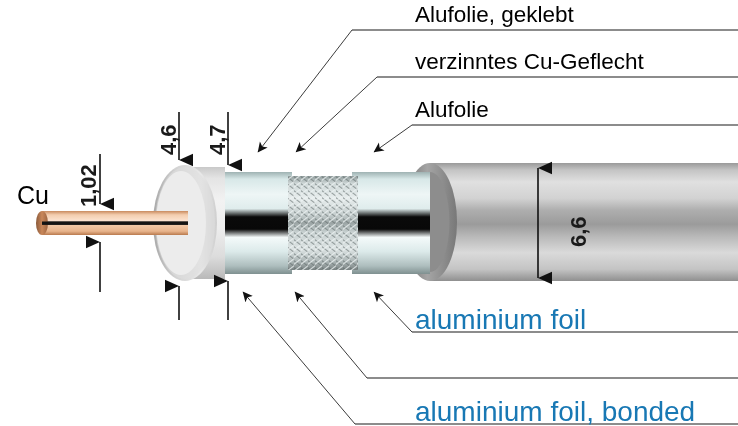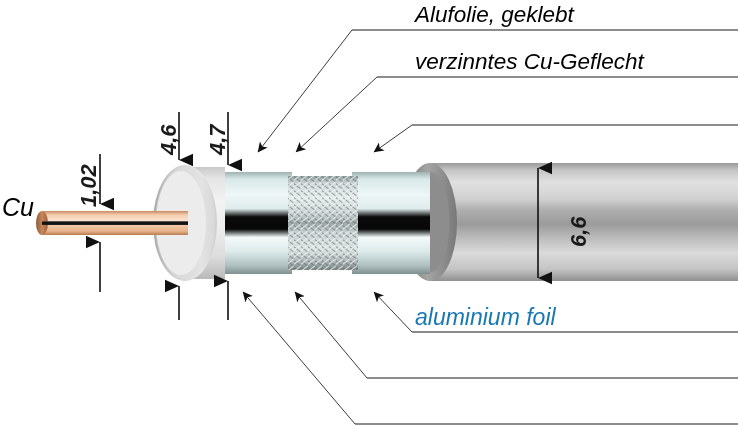--- a/index.html
+++ b/index.html
@@ -9,42 +9,41 @@
   }
   body {
     font-family: "Liberation Sans", sans-serif;
   }
   #page {
     position: relative;
     width: 738px;
     height: 426px;
     background: #ffffff;
     overflow: hidden;
-    font-style: italic;
   }
   #svg-root {
     position: absolute;
     left: 0;
     top: 0;
     width: 738px;
     height: 426px;
   }
   .lbl {
     position: absolute;
     white-space: nowrap;
     font-family: "Liberation Sans", sans-serif;
     line-height: 1;
   }
   .lbl-de {
     color: #000000;
     font-size: 22.5px;
   }
   .lbl-en {
     color: #1878b4;
-    font-size: 23px;
+    font-size: 28px;
   }
   .dim {
     position: absolute;
     color: #1a1a1a;
     font-size: 22px;
     font-weight: 700;
     white-space: nowrap;
     transform-origin: 0 0;
     transform: rotate(-90deg);
     line-height: 1;
@@ -225,26 +224,28 @@
       <line x1="228" y1="320" x2="228" y2="281" marker-end="url(#arrDown)"></line>
 
       <line x1="538" y1="168" x2="538" y2="278" marker-start="url(#arrDown)" marker-end="url(#arrDown)"></line>
     </g>
   </svg>
 
   <div class="lbl lbl-de" style="left:415px; top:4px;">Alufolie, geklebt</div>
 
   <div class="lbl lbl-de" style="left:415px; top:51px;text-align:center;">verzinntes Cu-Geflecht</div>
 
+  <div class="lbl lbl-de" style="left:415px; top:99px;">Alufolie</div>
 
   <div class="lbl lbl-en" style="left:415px; top:306px;">aluminium foil</div>
 
 
-
-  <div class="lbl-cu" style="left:2px; top:183px;margin-top:12px;">Cu</div>
+  <div class="lbl lbl-en" style="left:415px; top:398px;">aluminium foil, bonded</div>
+
+  <div class="lbl-cu" style="left:17px; top:183px;">Cu</div>
 
   <div class="dim" style="left:78px; top:207px;">1,02</div>
 
   <div class="dim" style="left:158px; top:155px;">4,6</div>
 
   <div class="dim" style="left:207px; top:155px;">4,7</div>
 
   <div class="dim" style="left:568px; top:247px;">6,6</div>
 
 </div>

